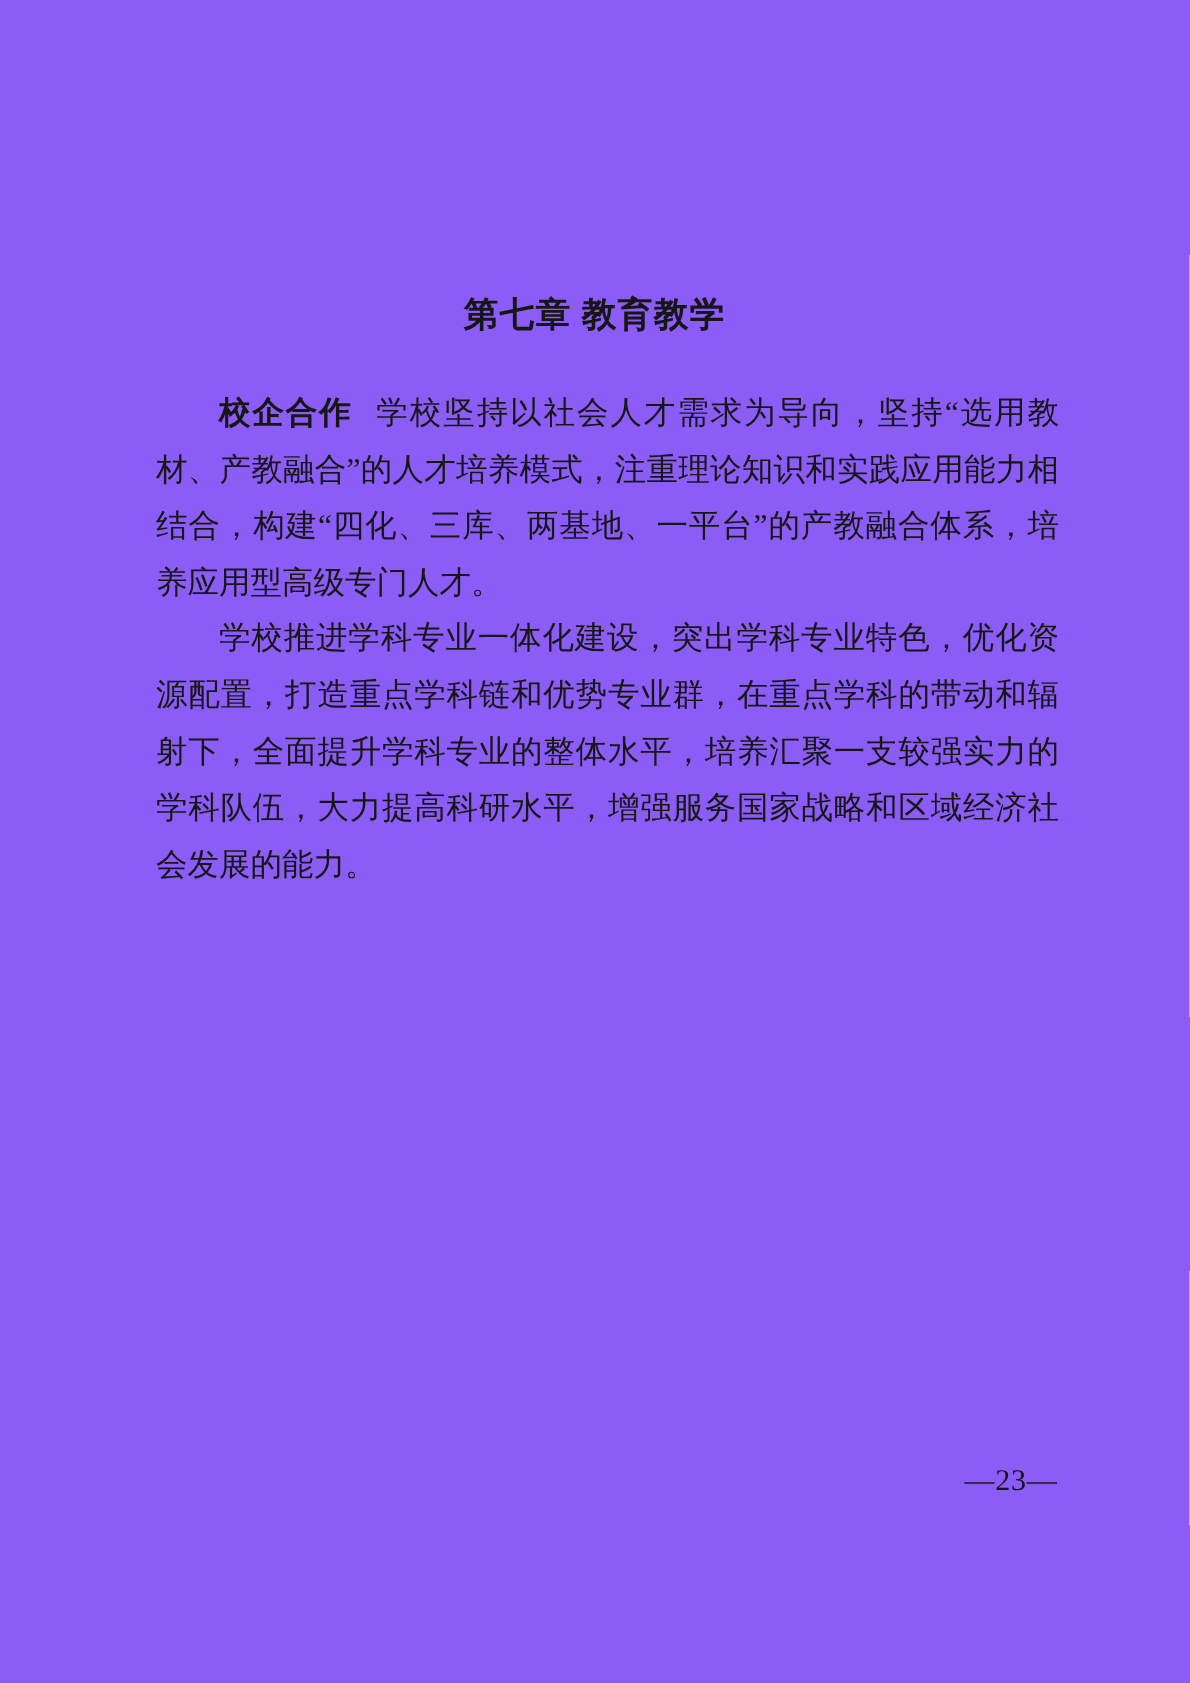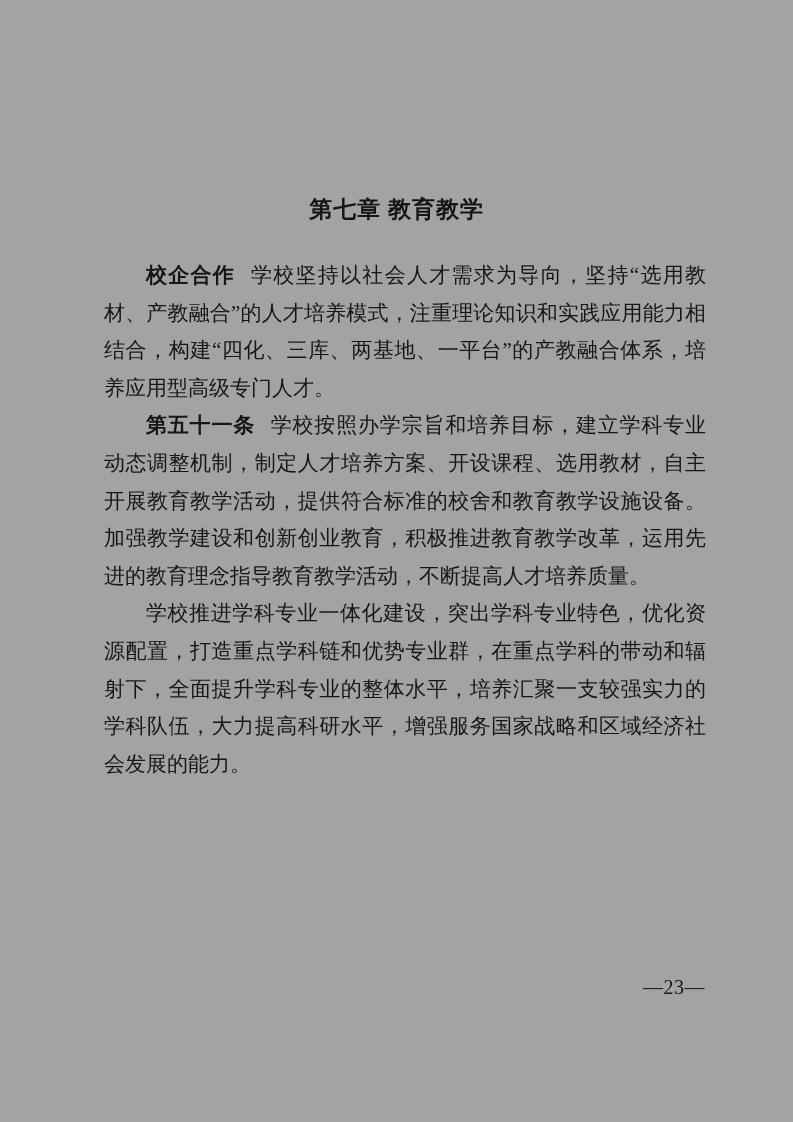--- a/index.html
+++ b/index.html
@@ -5,21 +5,21 @@
   html, body {
     margin: 0;
     padding: 0;
     background: #e8e8e8;
   }
   .page {
     position: relative;
     width: 793px;
     height: 1122px;
     margin: 0 auto;
-    background: #a3a3a3;
+    background: #8b5cf6;
     color: #161616;
     font-family: "Liberation Serif", "DejaVu Serif", serif;
     overflow: hidden;
     box-sizing: border-box;
   }
   .chapter-title {
     position: absolute;
     top: 194px;
     left: 0;
     width: 100%;
@@ -66,22 +66,19 @@
 
 <div class="page">
 
   <div class="chapter-title">第七章 教育教学</div>
 
   <div class="content">
     <p>
       <span class="para-label">校企合作</span><span>学校坚持以社会人才需求为导向，坚持“选用教材、产教融合”的人才培养模式，注重理论知识和实践应用能力相结合，构建“四化、三库、两基地、一平台”的产教融合体系，培养应用型高级专门人才。</span>
     </p>
     <p>
-      <span class="para-label">第五十一条</span><span>学校按照办学宗旨和培养目标，建立学科专业动态调整机制，制定人才培养方案、开设课程、选用教材，自主开展教育教学活动，提供符合标准的校舍和教育教学设施设备。加强教学建设和创新创业教育，积极推进教育教学改革，运用先进的教育理念指导教育教学活动，不断提高人才培养质量。</span>
-    </p>
-    <p>
       <span>学校推进学科专业一体化建设，突出学科专业特色，优化资源配置，打造重点学科链和优势专业群，在重点学科的带动和辐射下，全面提升学科专业的整体水平，培养汇聚一支较强实力的学科队伍，大力提高科研水平，增强服务国家战略和区域经济社会发展的能力。</span>
     </p>
   </div>
 
   <div class="page-footer">—23—</div>
 
 </div>
 
 </body></html>

